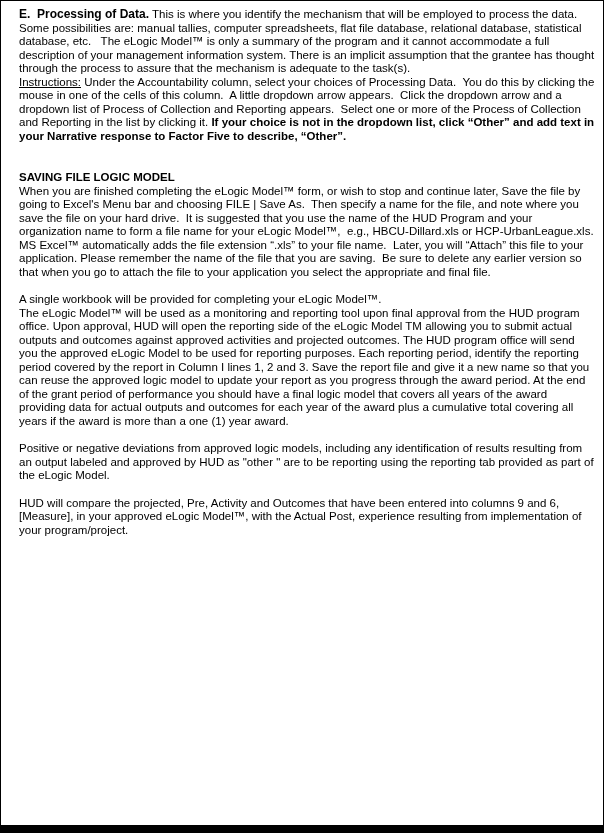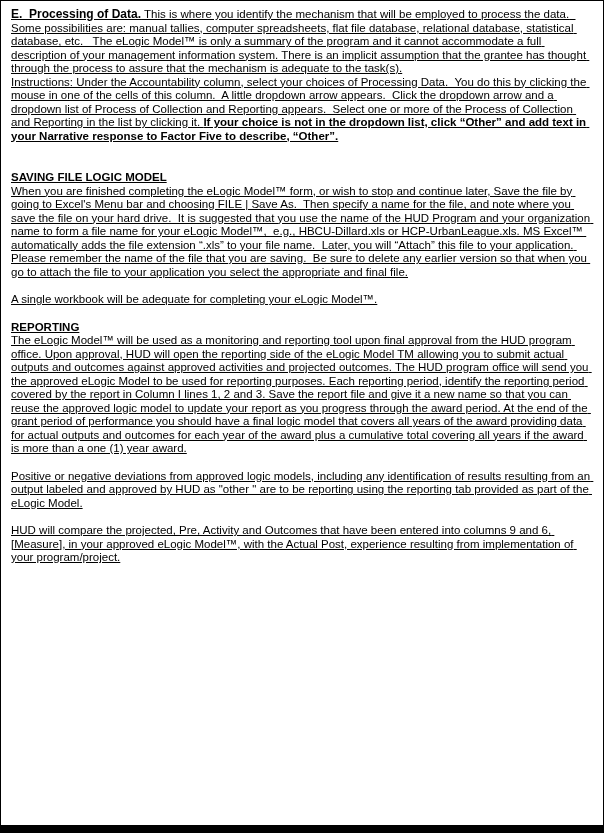--- a/index.html
+++ b/index.html
@@ -16,24 +16,23 @@
     line-height: 13.5px;
     color: #000000;
     overflow: hidden;
   }
   .page {
     position: absolute;
     inset: 0;
     box-sizing: border-box;
     border: 1px solid #000000;
     border-bottom: none;
-    padding: 7px 8px 0 10px;
+    padding: 7px 8px 0 18px;
     overflow: hidden;
     background: #ffffff;
-    text-decoration: underline;
   }
   p {
     margin: 0;
     white-space: pre-wrap;
   }
   .bold { font-weight: bold; }
   .underline { text-decoration: underline; margin-top: 20px; }
   .lead-heading { font-weight: bold; font-size: 12px; }
   .section-heading { font-weight: bold; }
   .mt-1 { margin-top: 14px; }
@@ -52,23 +51,22 @@
 
 <div class="page">
 
   <p><span class="lead-heading">E.  Processing of Data.</span><span> This is where you identify the mechanism that will be employed to process the data.  Some possibilities are: manual tallies, computer spreadsheets, flat file database, relational database, statistical database, etc.   The eLogic Model™ is only a summary of the program and it cannot accommodate a full description of your management information system. There is an implicit assumption that the grantee has thought through the process to assure that the mechanism is adequate to the task(s).</span></p>
 
   <p><span class="underline">Instructions:</span><span> Under the Accountability column, select your choices of Processing Data.  You do this by clicking the mouse in one of the cells of this column.  A little dropdown arrow appears.  Click the dropdown arrow and a dropdown list of Process of Collection and Reporting appears.  Select one or more of the Process of Collection and Reporting in the list by clicking it. </span><span class="bold">If your choice is not in the dropdown list, click “Other” and add text in your Narrative response to Factor Five to describe, “Other”.</span></p>
 
   <p class="section-heading mt-2">SAVING FILE LOGIC MODEL</p>
   <p>When you are finished completing the eLogic Model™ form, or wish to stop and continue later, Save the file by going to Excel's Menu bar and choosing FILE | Save As.  Then specify a name for the file, and note where you save the file on your hard drive.  It is suggested that you use the name of the HUD Program and your organization name to form a file name for your eLogic Model™,  e.g., HBCU-Dillard.xls or HCP-UrbanLeague.xls. MS Excel™ automatically adds the file extension “.xls” to your file name.  Later, you will “Attach” this file to your application. Please remember the name of the file that you are saving.  Be sure to delete any earlier version so that when you go to attach the file to your application you select the appropriate and final file.</p>
 
-  <p class="mt-1">A single workbook will be adequate for completing your eLogic Model™.</p>
+  <p class="mt-1">A single workbook will be provided for completing your eLogic Model™.</p>
 
-  <p class="section-heading mt-1">REPORTING</p>
   <p>The eLogic Model™ will be used as a monitoring and reporting tool upon final approval from the HUD program office. Upon approval, HUD will open the reporting side of the eLogic Model TM allowing you to submit actual outputs and outcomes against approved activities and projected outcomes. The HUD program office will send you the approved eLogic Model to be used for reporting purposes. Each reporting period, identify the reporting period covered by the report in Column I lines 1, 2 and 3. Save the report file and give it a new name so that you can reuse the approved logic model to update your report as you progress through the award period. At the end of the grant period of performance you should have a final logic model that covers all years of the award providing data for actual outputs and outcomes for each year of the award plus a cumulative total covering all years if the award is more than a one (1) year award.</p>
 
   <p class="mt-1">Positive or negative deviations from approved logic models, including any identification of results resulting from an output labeled and approved by HUD as "other " are to be reporting using the reporting tab provided as part of the eLogic Model.</p>
 
   <p class="mt-1">HUD will compare the projected, Pre, Activity and Outcomes that have been entered into columns 9 and 6, [Measure], in your approved eLogic Model™, with the Actual Post, experience resulting from implementation of your program/project.</p>
 
 </div>
 
 <div class="bottom-bar"></div>
 

